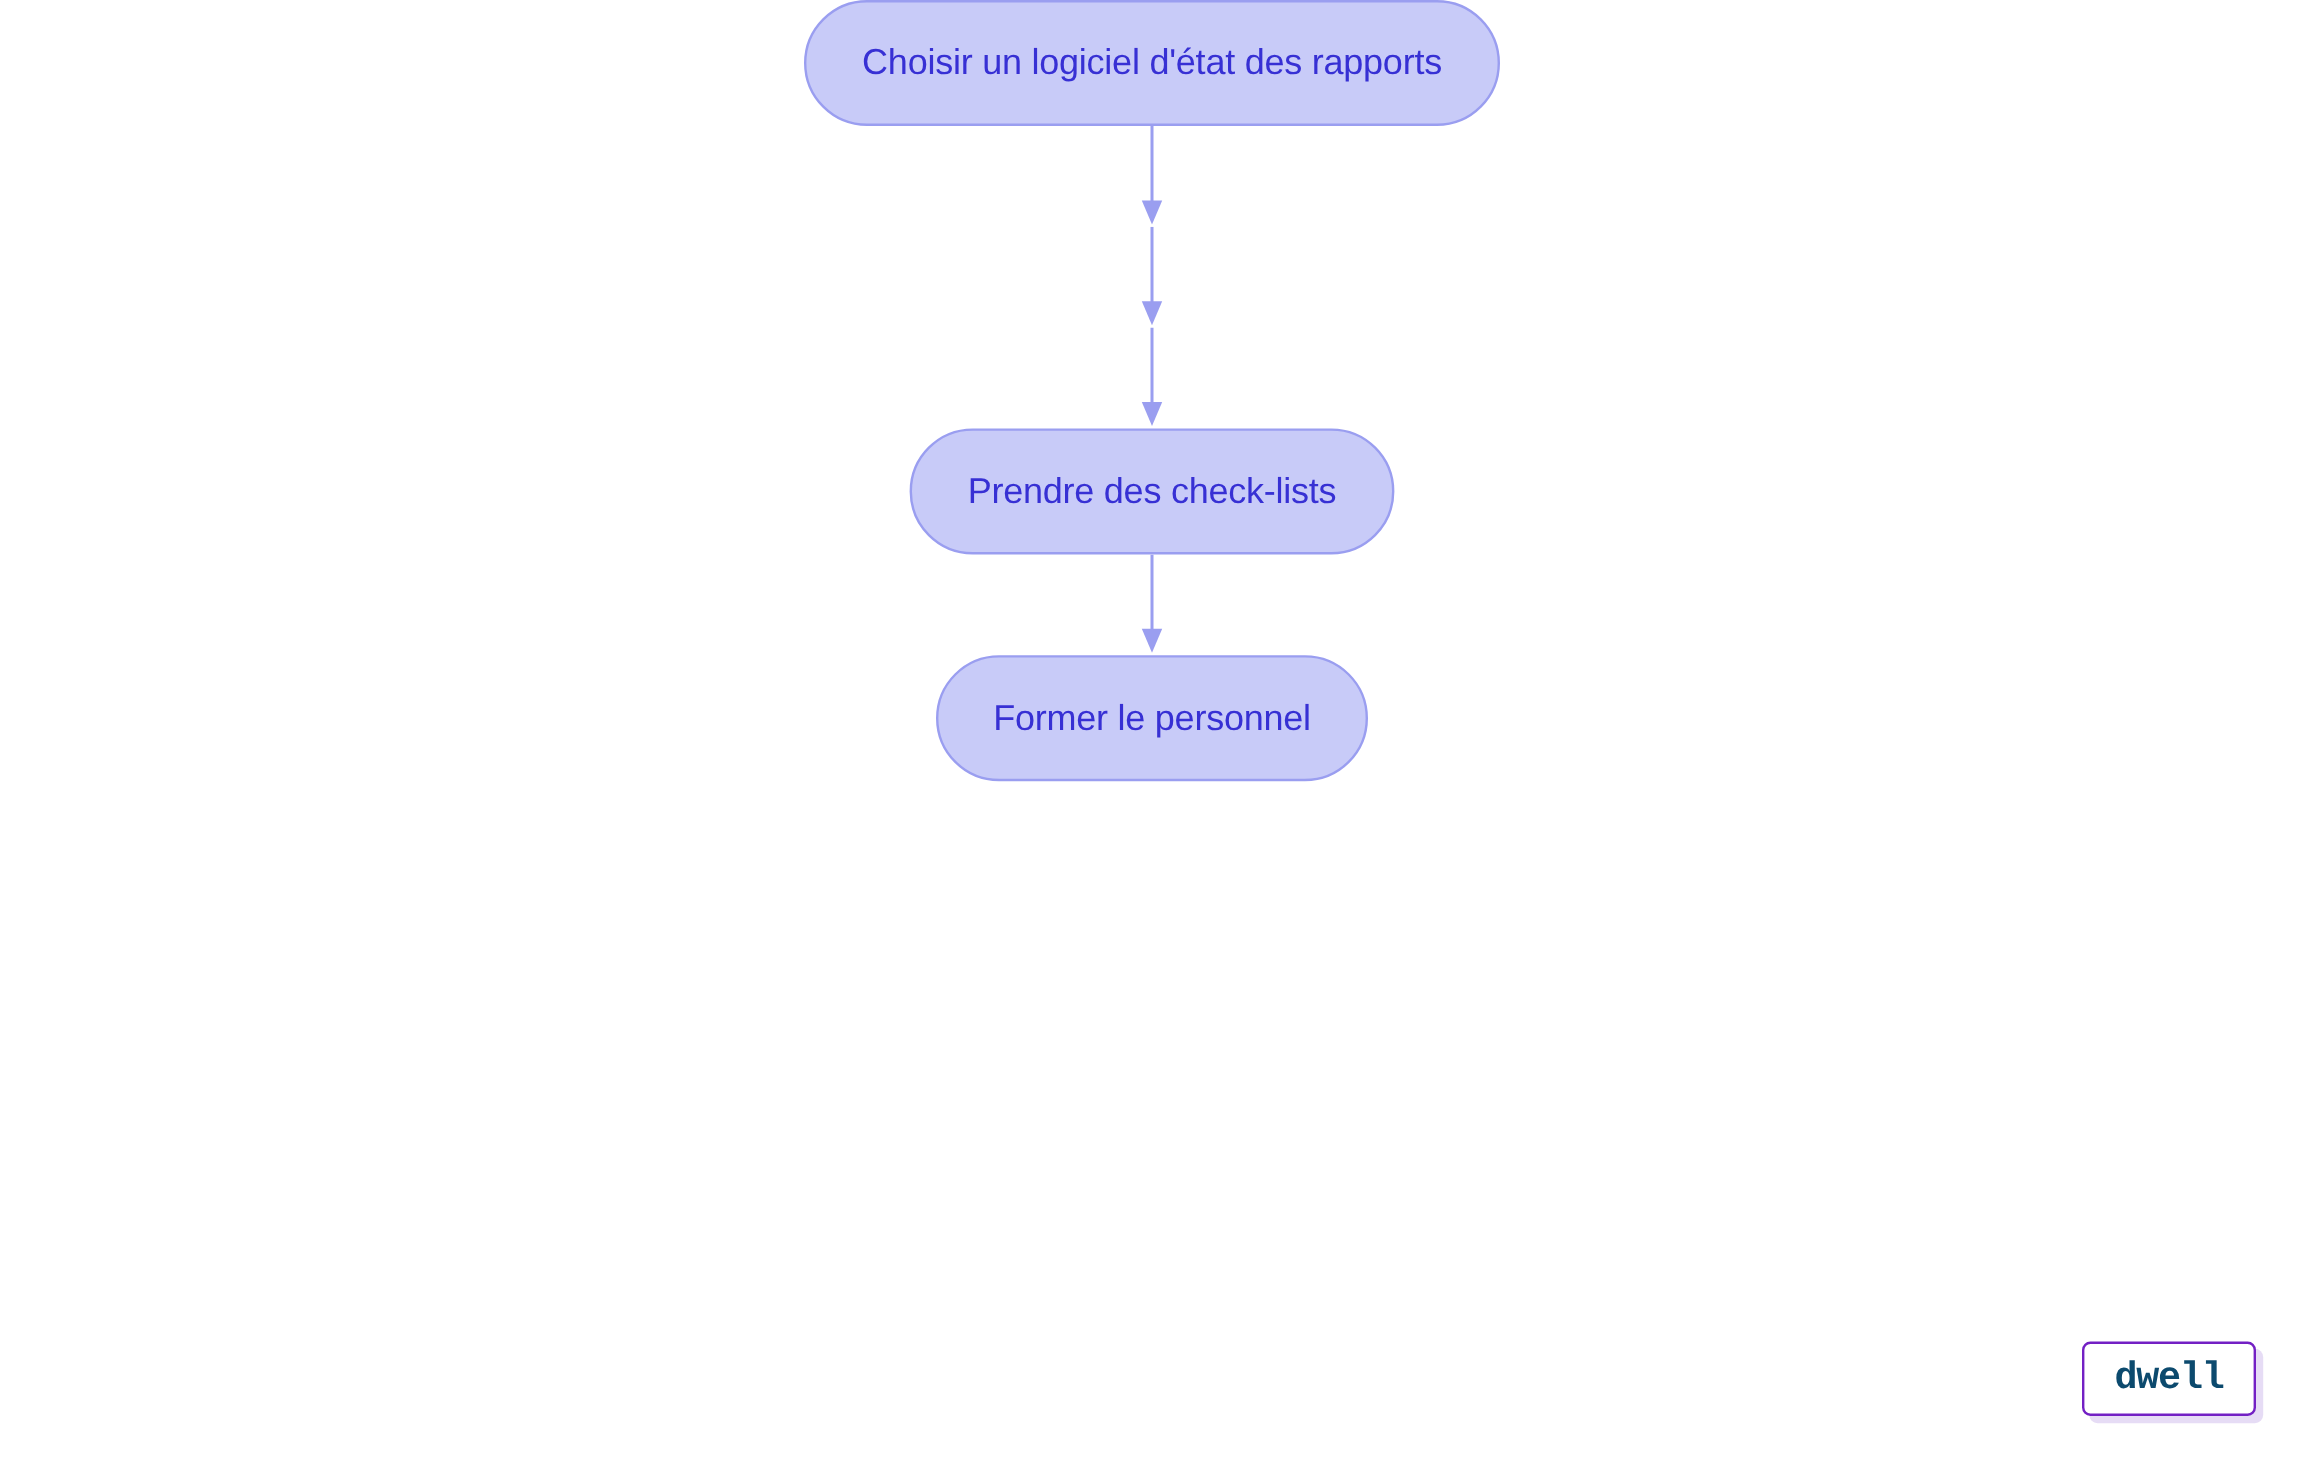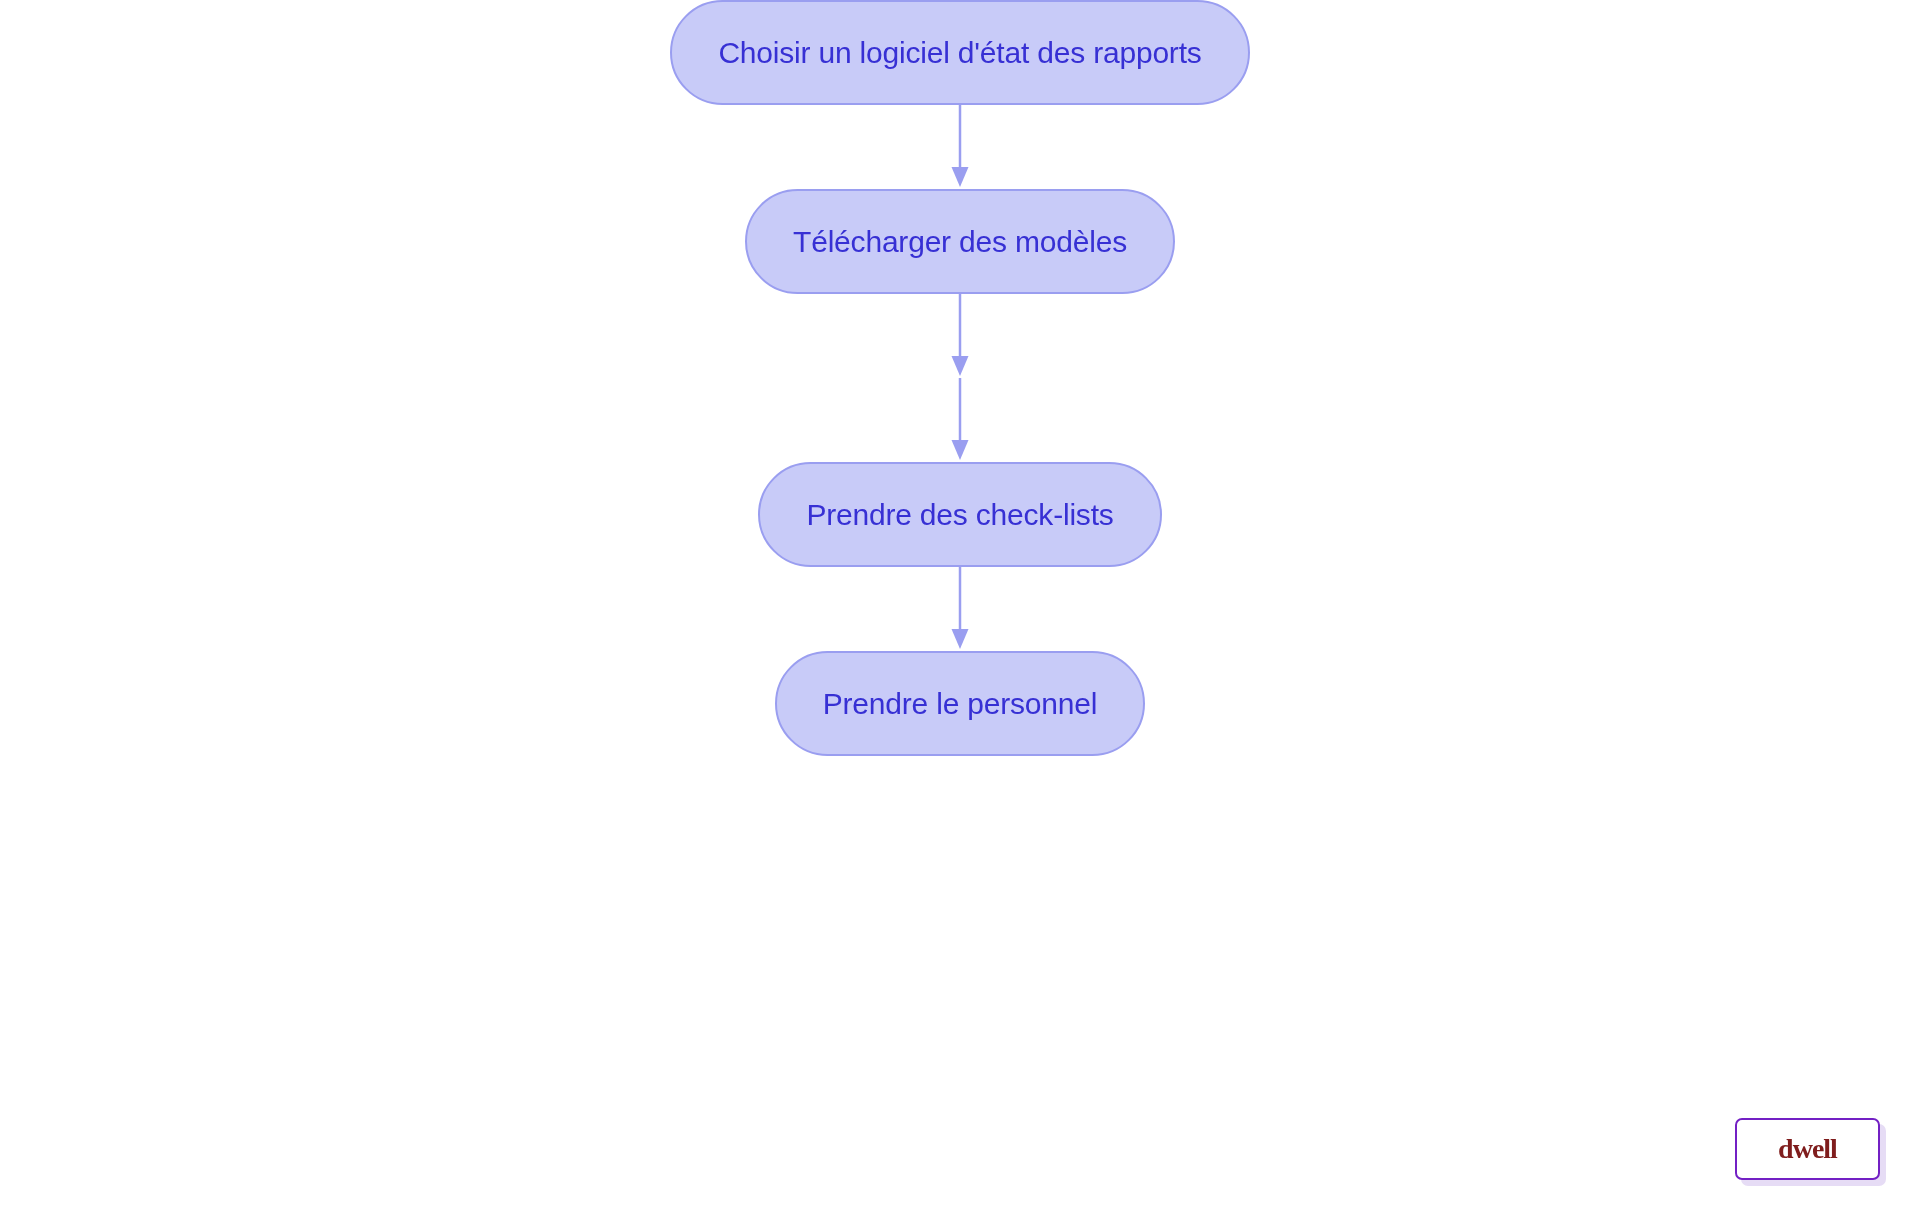--- a/index.html
+++ b/index.html
@@ -94,24 +94,24 @@
     height: 62px;
     box-sizing: border-box;
     background: #ffffff;
     border: 2px solid #7320c4;
     border-radius: 7px;
     display: flex;
     align-items: center;
     justify-content: center;
   }
   #watermark-text {
-    font-family: Liberation Serif, serif;
-    font-size: 28px;
+    font-family: Liberation Mono, monospace;
+    font-size: 32px;
     font-weight: 700;
-    color: #7f1d1d;
+    color: #0c4a6e;
     letter-spacing: -1px;
     line-height: 1;
   }
 </style>
 </head>
 <body>
 
 <div id="canvas">
 
   <div id="flow">
@@ -120,23 +120,20 @@
       <span class="node-label">Choisir un logiciel d'état des rapports</span>
     </div>
 
     <div class="connector">
       <svg width="26" height="84" viewBox="0 0 26 84" xmlns="http://www.w3.org/2000/svg">
         <line x1="13" y1="0" x2="13" y2="66" stroke="#9a9ef0" stroke-width="2.5"></line>
         <polygon points="13,82 4.5,62 21.5,62" fill="#9a9ef0"></polygon>
       </svg>
     </div>
 
-    <div class="node">
-      <span class="node-label">Télécharger des modèles</span>
-    </div>
 
     <div class="connector">
       <svg width="26" height="84" viewBox="0 0 26 84" xmlns="http://www.w3.org/2000/svg">
         <line x1="13" y1="0" x2="13" y2="66" stroke="#9a9ef0" stroke-width="2.5"></line>
         <polygon points="13,82 4.5,62 21.5,62" fill="#9a9ef0"></polygon>
       </svg>
     </div>
 
 
     <div class="connector">
@@ -151,21 +148,21 @@
     </div>
 
     <div class="connector">
       <svg width="26" height="84" viewBox="0 0 26 84" xmlns="http://www.w3.org/2000/svg">
         <line x1="13" y1="0" x2="13" y2="66" stroke="#9a9ef0" stroke-width="2.5"></line>
         <polygon points="13,82 4.5,62 21.5,62" fill="#9a9ef0"></polygon>
       </svg>
     </div>
 
     <div class="node">
-      <span class="node-label">Prendre le personnel</span>
+      <span class="node-label">Former le personnel</span>
     </div>
 
   </div>
 
   <div id="watermark">
     <div id="watermark-shadow"></div>
     <div id="watermark-box">
       <span id="watermark-text">dwell</span>
     </div>
   </div>

